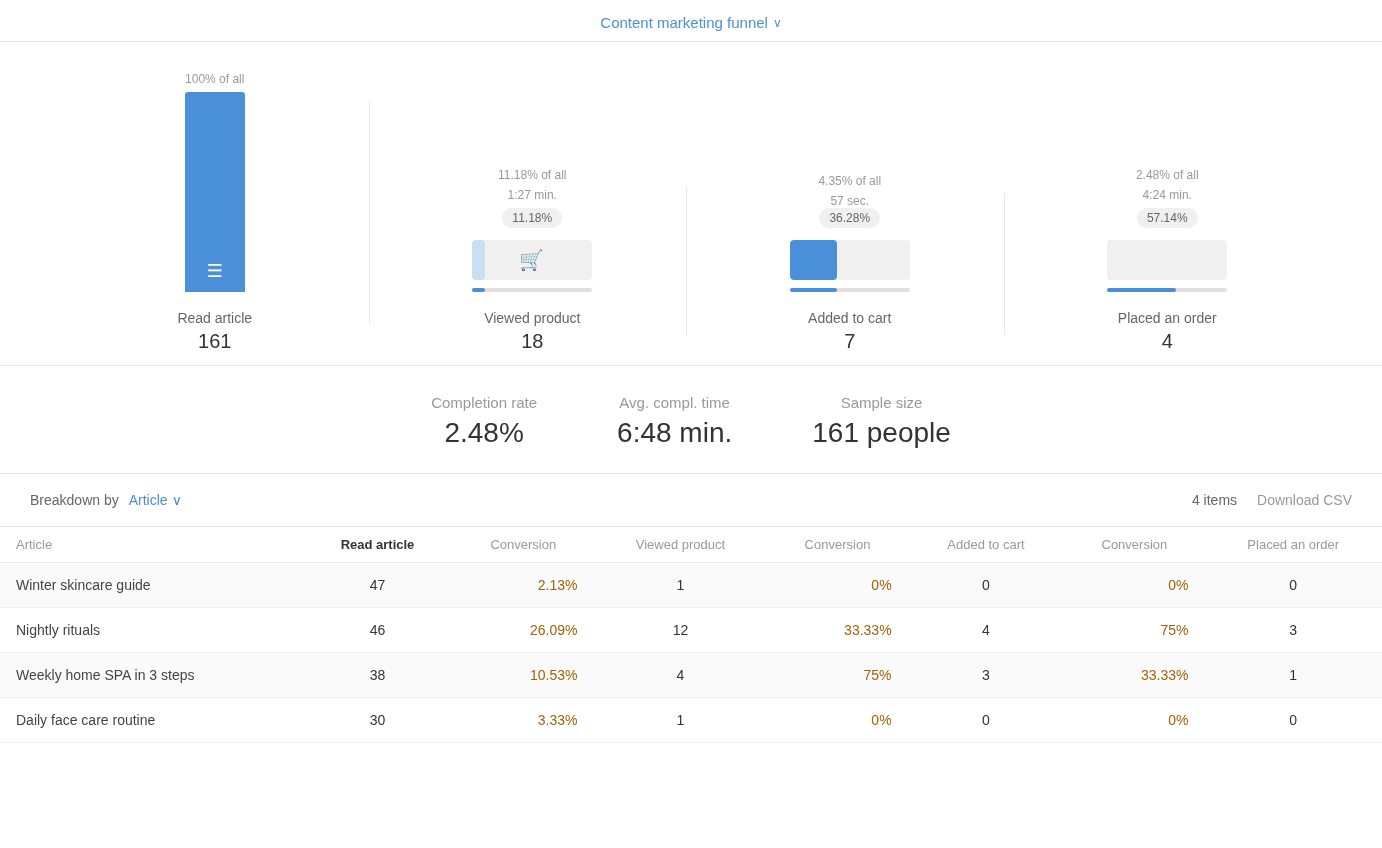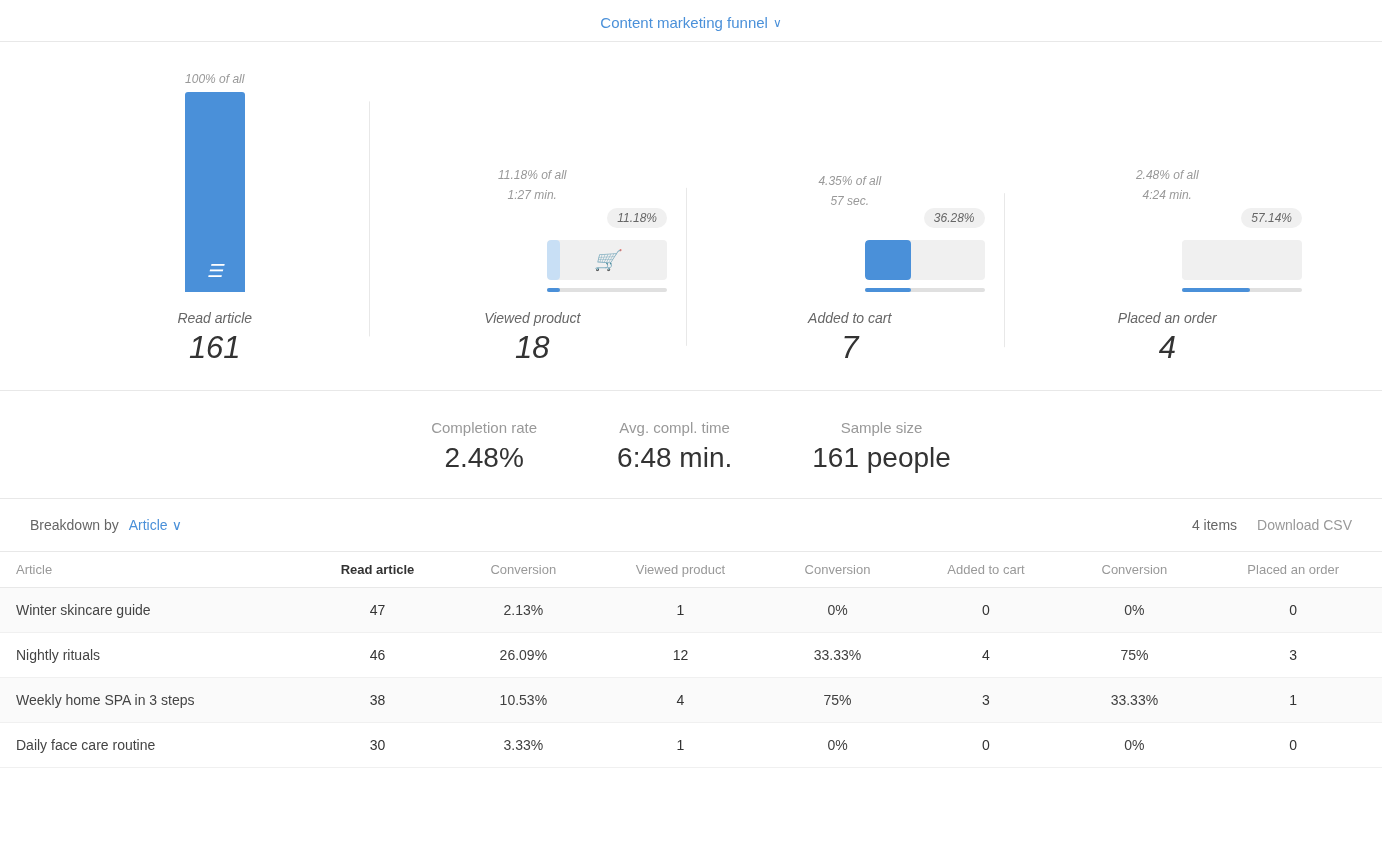--- a/index.html
+++ b/index.html
@@ -14,24 +14,23 @@
     }
     .funnel-title-link {
       color: #4a90d9; font-size: 15px; cursor: pointer; display: flex; align-items: center; gap: 5px;
       text-decoration: none;
     }
     .chevron-down { font-size: 12px; color: #4a90d9; }
 
     
     .funnel-chart-area {
       display: flex; align-items: flex-end; justify-content: center;
-      padding: 30px 60px 24px;
+      padding: 30px 60px 12px;
       border-bottom: 1px solid #e8e8e8;
       gap: 8px;
-      font-style: italic;
     }
 
     .funnel-step {
       display: flex; flex-direction: column; align-items: center;
       flex: 1;
       position: relative;
     }
 
     .funnel-step:not(:last-child)::after {
       content: '';
@@ -62,21 +61,21 @@
     .bar-blue {
       width: 60px; background: #4a90d9; border-radius: 3px 3px 0 0;
     }
 
     .bar-icon {
       position: absolute; bottom: 10px; left: 50%; transform: translateX(-50%);
       color: #fff; font-size: 18px;
     }
 
     .mini-bar-container {
-      display: flex; flex-direction: column; align-items: flex-end; gap: 4px;
+      display: flex; flex-direction: column; align-items: center; gap: 4px;
       width: 100%; padding: 0 20px;
     }
 
     .mini-bar-wrapper {
       width: 120px; height: 32px; background: #f0f0f0; border-radius: 4px;
       display: flex; align-items: center; justify-content: center;
       position: relative; overflow: hidden;
     }
 
     .mini-bar-fill {
@@ -89,21 +88,21 @@
     }
 
     .progress-bar-line {
       width: 120px; height: 4px; background: #e0e0e0; border-radius: 2px; margin-top: 4px;
     }
     .progress-bar-fill {
       height: 100%; border-radius: 2px; background: #4a90d9;
     }
 
     .step-label { font-size: 14px; color: #666; margin-top: 8px; }
-    .step-count { font-size: 31px; font-weight: 300; color: #333; margin-top: 4px; }
+    .step-count { font-size: 20px; font-weight: 300; color: #333; margin-top: 4px; }
 
     
     .stats-row {
       display: flex; justify-content: center; align-items: flex-start;
       padding: 28px 0 24px; gap: 80px;
       border-bottom: 1px solid #e8e8e8;
     }
     .stat-item { text-align: center; }
     .stat-label { font-size: 15px; color: #999; margin-bottom: 6px; }
     .stat-value { font-size: 28px; font-weight: 300; color: #333; }
@@ -131,21 +130,21 @@
     }
     .breakdown-table th.numeric { text-align: center; }
     .breakdown-table th.bold-header { font-weight: 700; color: #333; }
 
     .breakdown-table td {
       padding: 14px 16px; font-size: 14px; color: #444;
       border-bottom: 1px solid #f0f0f0;
       text-align: left;
     }
     .breakdown-table td.numeric { text-align: center; color: #333; }
-    .breakdown-table td.conversion { text-align: center; color: #404040; }
+    .breakdown-table td.conversion { text-align: right; color: #a16207; }
 
     .breakdown-table tr:nth-child(odd) { background: #fafafa; }
     .breakdown-table tr:nth-child(even) { background: #fff; }
   </style>
 </head>
 <body>
 <div class="page-container">
 
   <div class="funnel-title-bar">
     <a class="funnel-title-link">

